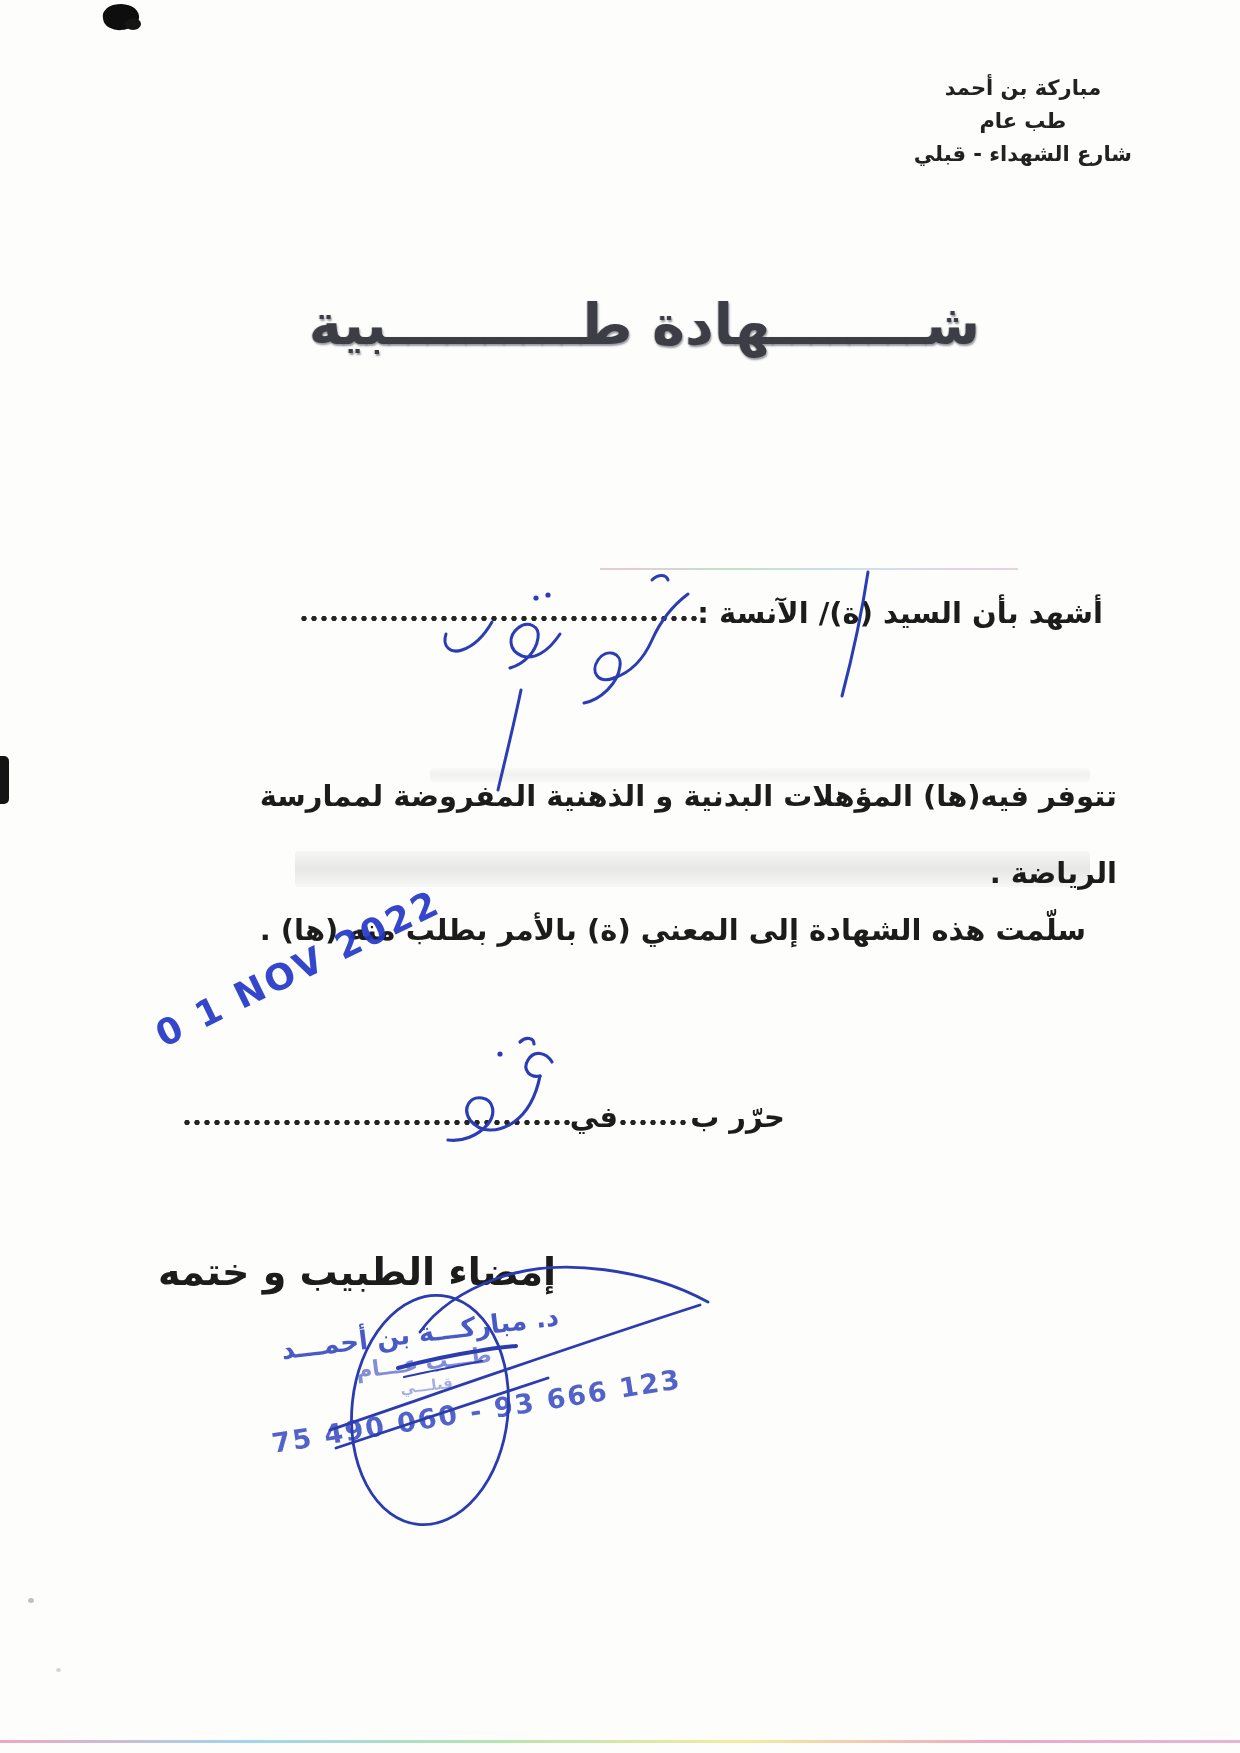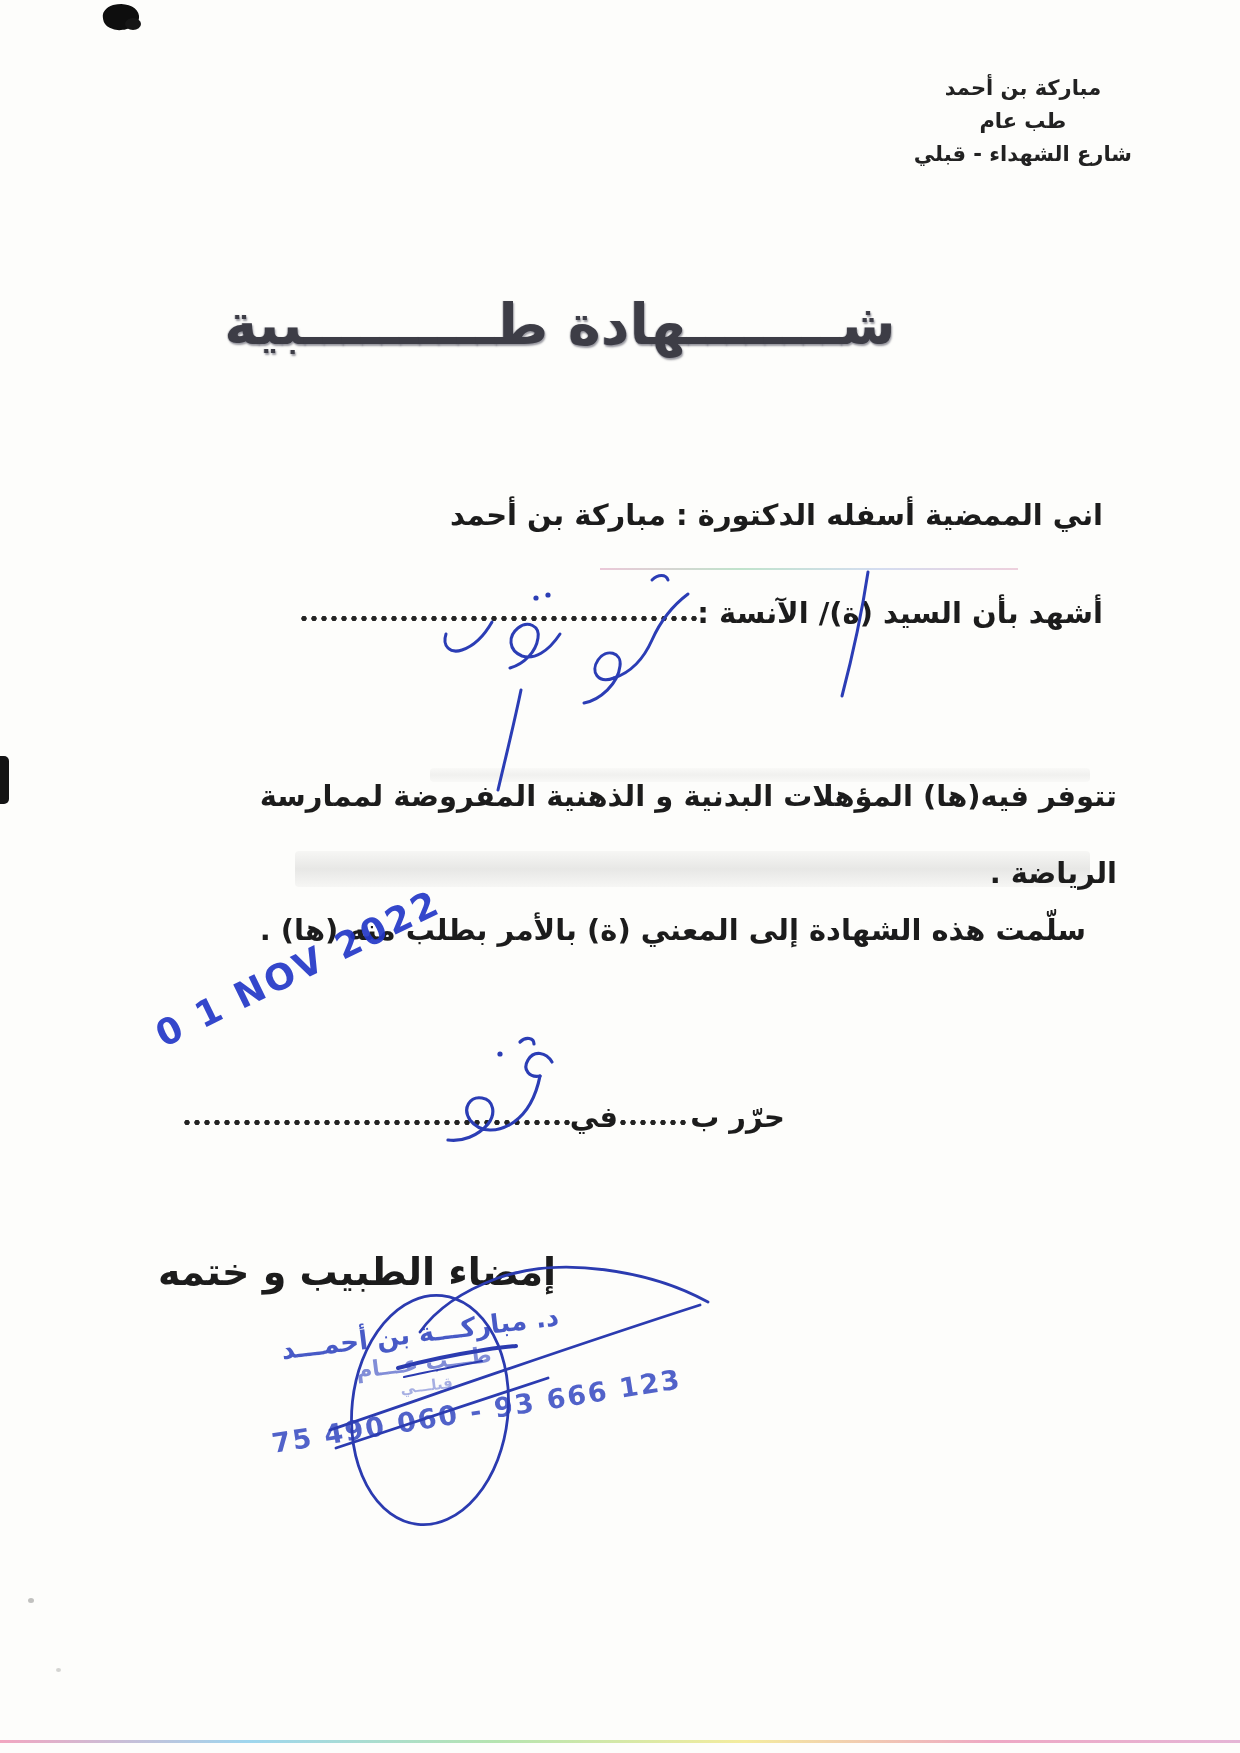--- a/index.html
+++ b/index.html
@@ -25,21 +25,21 @@
   .rainbow-line{position:absolute;left:0;top:1740px;width:1240px;height:3px;
     background:linear-gradient(90deg,#f2a6c0,#9ed6ee,#b5e4b0,#f4ec9e,#eea8c4,#e5b5d6);}
   .gray-streak{position:absolute;left:295px;top:851px;width:795px;height:36px;border-radius:4px;
     background:linear-gradient(180deg,rgba(40,40,40,.03),rgba(40,40,40,.10),rgba(40,40,40,.03));}
   .gray-streak2{position:absolute;left:430px;top:768px;width:660px;height:14px;border-radius:4px;
     background:linear-gradient(180deg,rgba(40,40,40,.02),rgba(40,40,40,.06),rgba(40,40,40,.02));}
   
   .letterhead{position:absolute;right:148px;top:72px;text-align:center;direction:rtl;
     font-weight:bold;font-size:21px;line-height:33px;color:#222;}
   
-  .title{position:absolute;left:140px;top:292px;width:840px;text-align:center;direction:rtl;
+  .title{position:absolute;left:140px;top:292px;width:840px;text-align:right;direction:rtl;
     font-size:56px;font-weight:bold;color:#3d3d46;
     text-shadow:1px 2px 2px rgba(70,70,85,.55), -1px 0 1px rgba(70,70,85,.25);}
   
   .bline{position:absolute;direction:rtl;font-weight:bold;font-size:29px;color:#1c1c1c;white-space:nowrap;}
   .dots{display:inline-block;height:9px;vertical-align:0px;
     background-image:radial-gradient(circle,#232323 2.4px,rgba(0,0,0,0) 3px);
     background-size:10px 9px;background-repeat:repeat-x;background-position:0 60%;}
   
   .ink-svg{position:absolute;left:0;top:0;pointer-events:none;}
   .date-stamp{position:absolute;left:158px;top:1016px;width:300px;
@@ -72,21 +72,20 @@
   <div class="gray-streak2"></div>
 
   <div class="letterhead">
     <div>مباركة بن أحمد</div>
     <div>طب عام</div>
     <div>شارع الشهداء - قبلي</div>
   </div>
 
   <div class="title">شــــــــهادة طــــــــــبية</div>
 
-  <div class="bline" style="right:177px;top:498px;">اني الممضية أسفله الدكتورة : مباركة بن أحمد</div>
 
   <div class="bline" style="right:177px;top:596px;">
     <span>أشهد بأن السيد (ة)/ الآنسة :</span><span class="dots" style="width:398px;"></span>
   </div>
 
 
   <div class="bline" style="right:163px;top:779px;margin-left:40px;">تتوفر فيه(ها) المؤهلات البدنية و الذهنية المفروضة لممارسة</div>
   <div class="bline" style="right:163px;top:856px;">الرياضة .</div>
 
   <div class="bline" style="right:194px;top:913px;">سلّمت هذه الشهادة إلى المعني (ة) بالأمر بطلب منه (ها) .</div>

